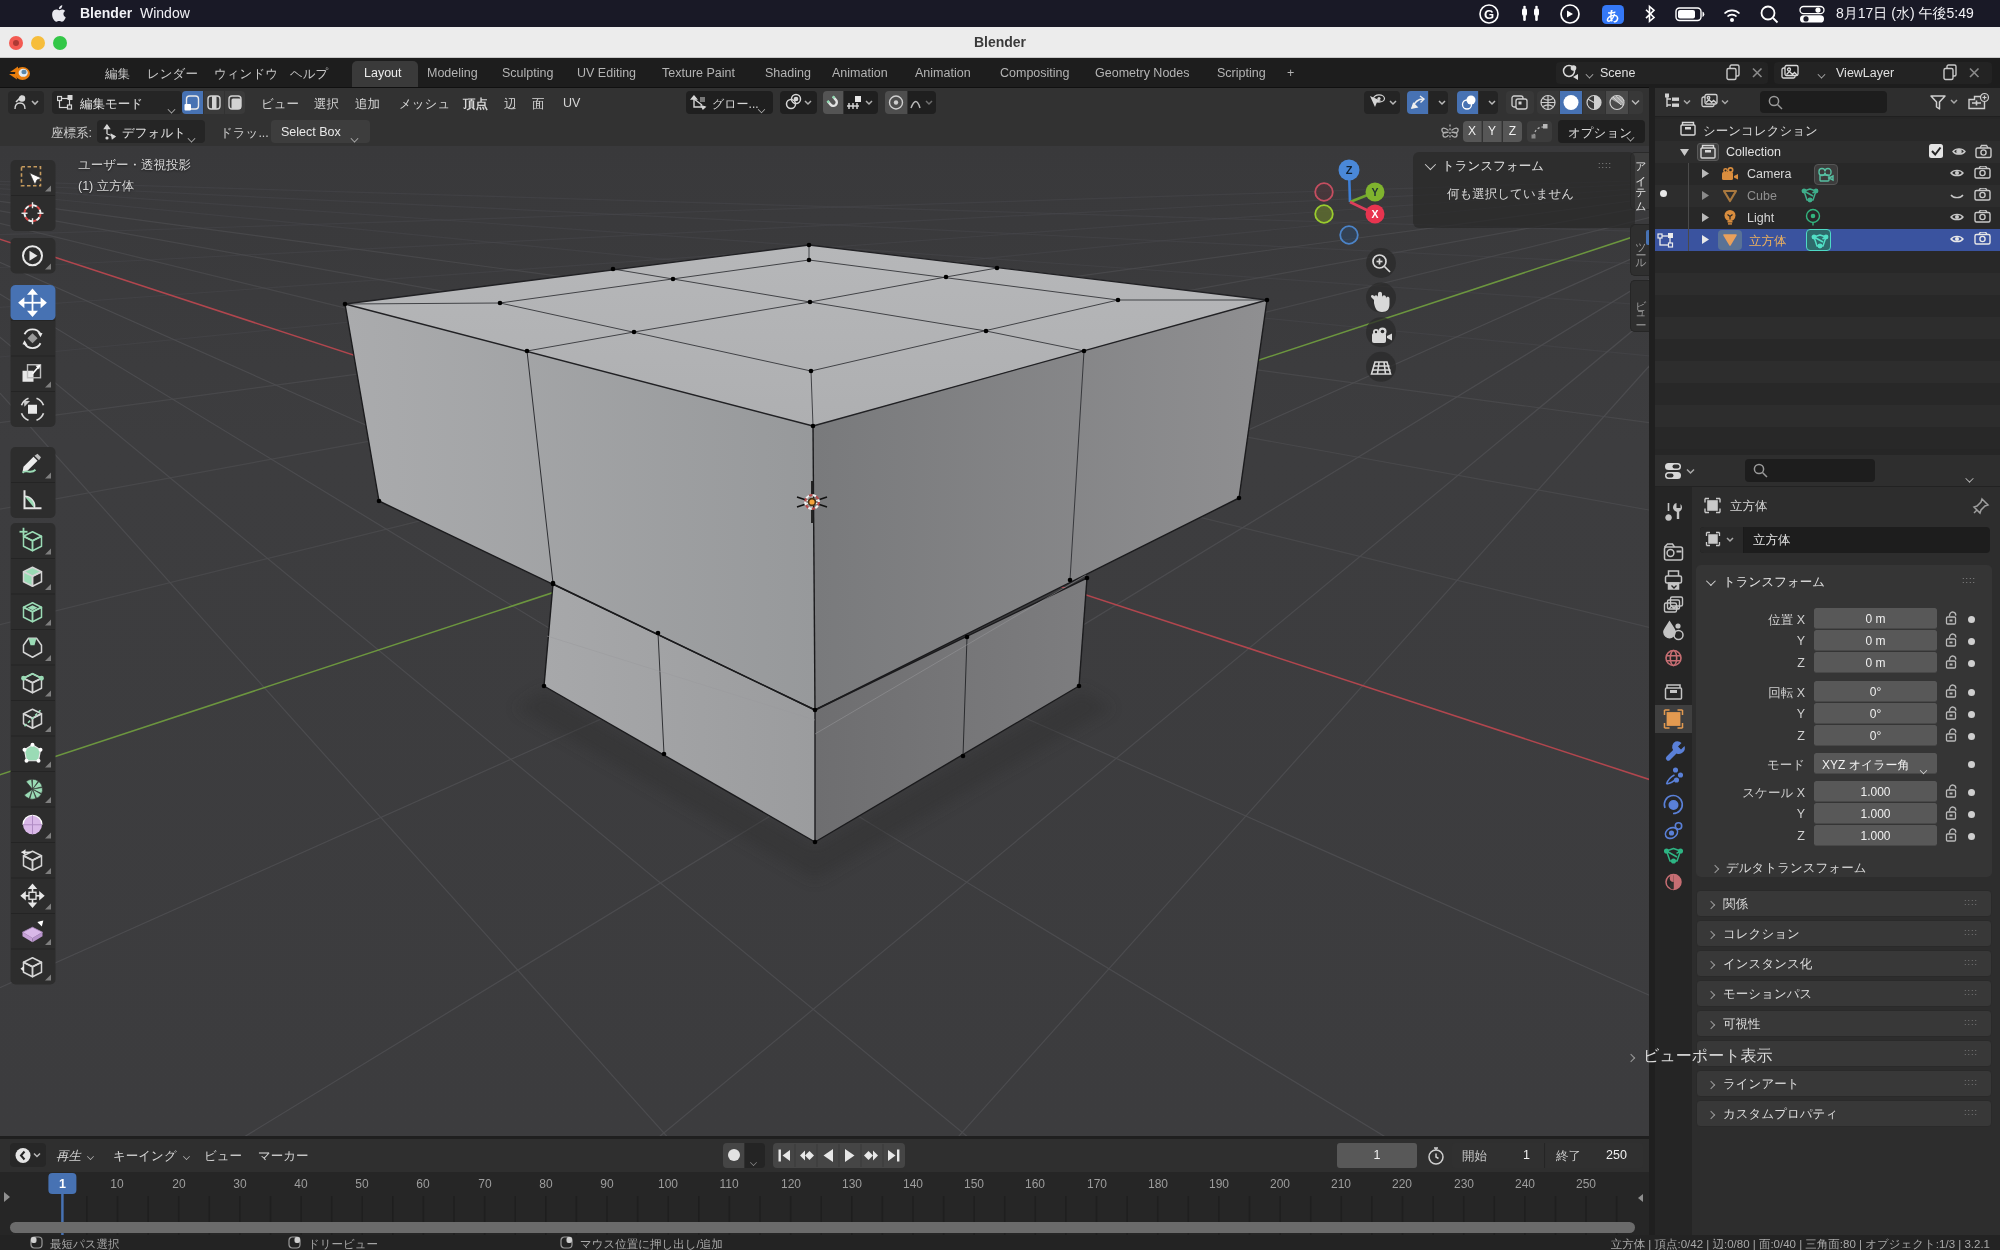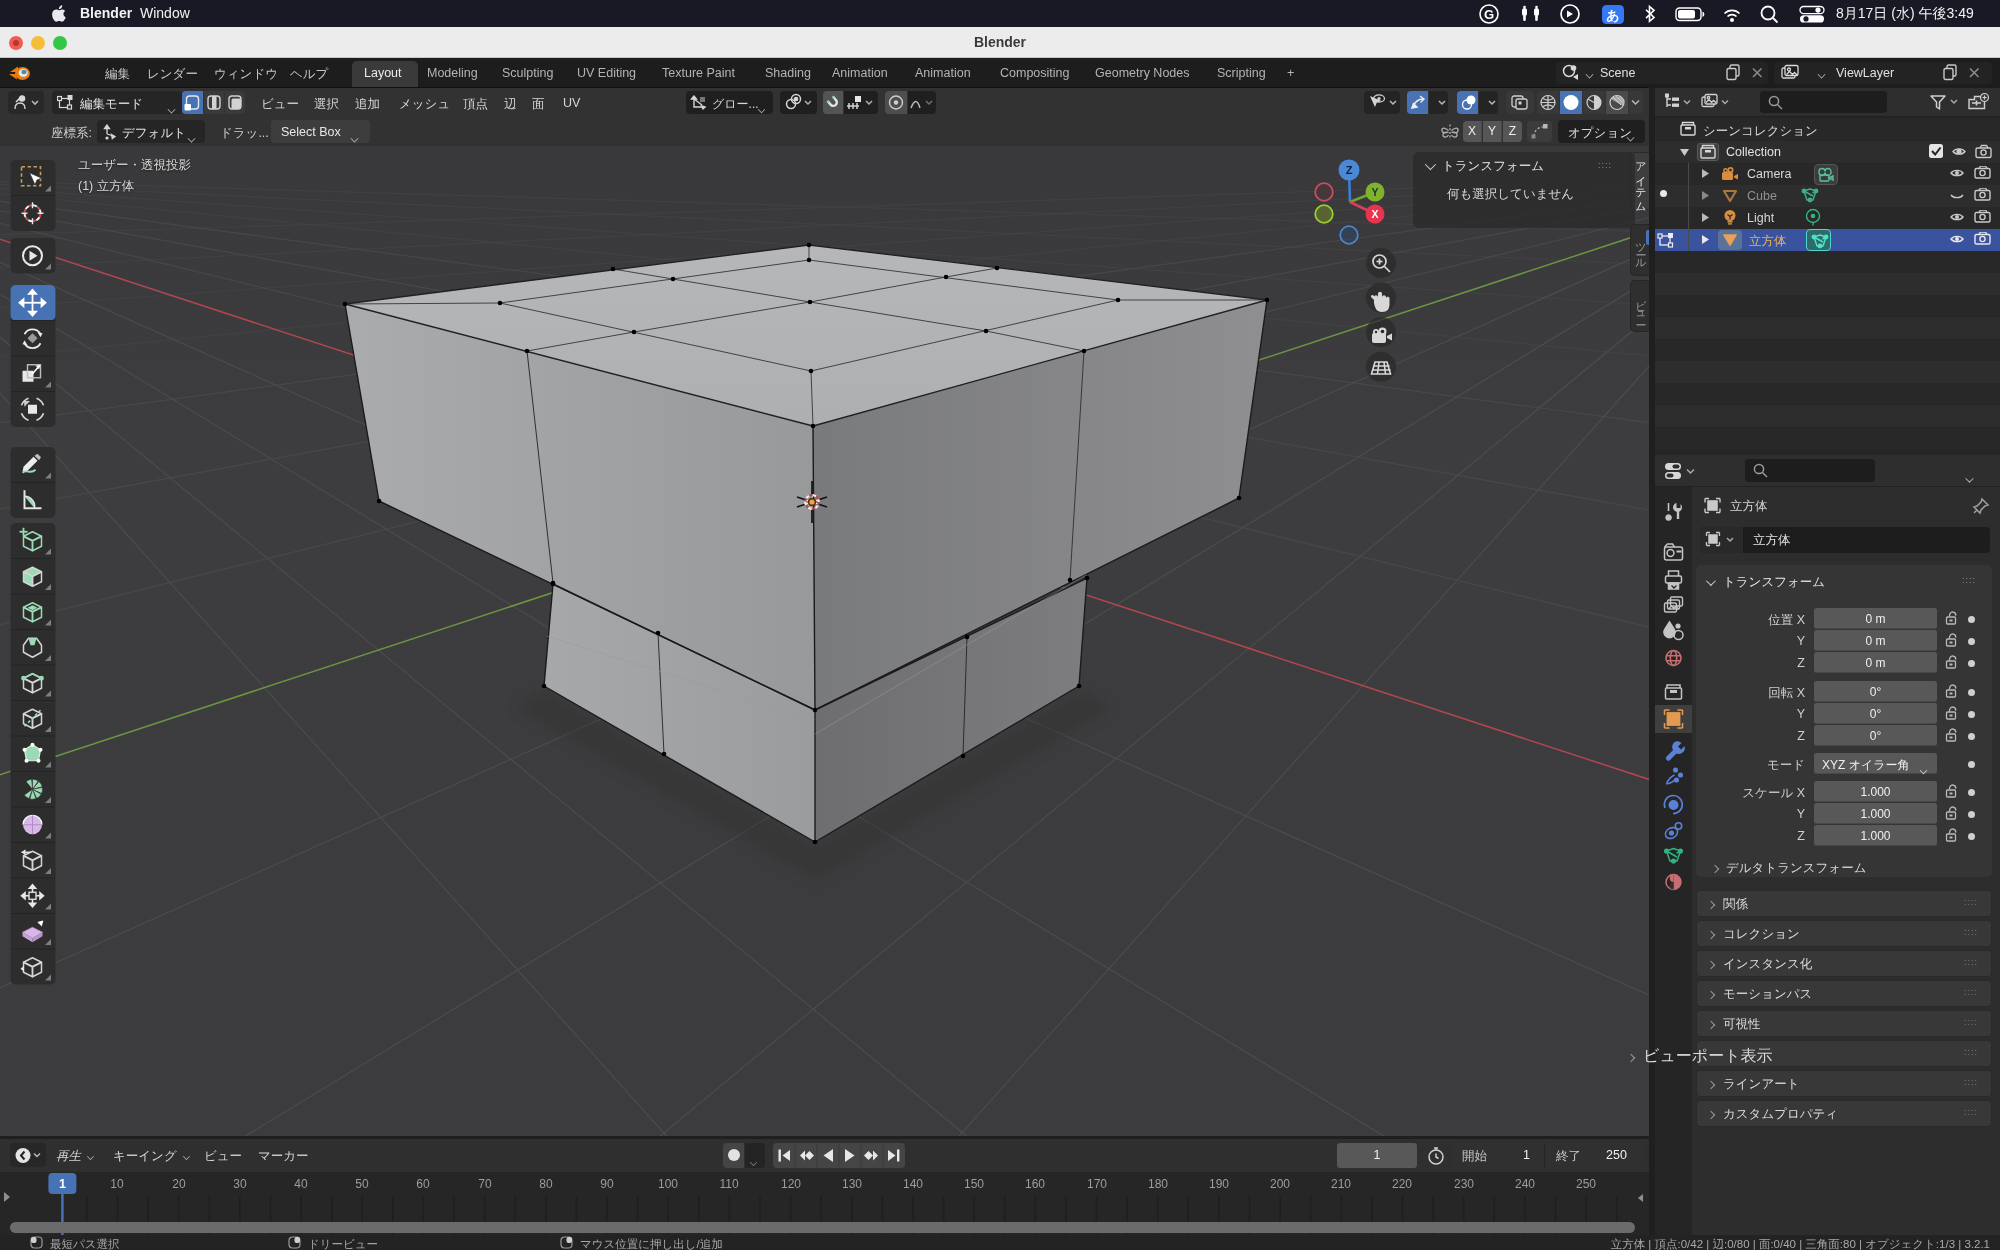--- a/index.html
+++ b/index.html
@@ -51,21 +51,21 @@
       <circle cx="290" cy="10" r="6.5"></circle>
       <path d="M295 15l4.5 4.5"></path>
     </g>
 <g>
       <rect x="322" y="3.5" width="24" height="7.2" rx="3.6" fill="none" stroke="#fff" stroke-width="1.3"></rect>
       <circle cx="340" cy="7.1" r="2.6" fill="#fff"></circle>
       <rect x="322" y="12.3" width="24" height="7.2" rx="3.6" fill="#fff"></rect>
       <circle cx="328" cy="15.9" r="2.6" fill="#191926"></circle>
     </g>
 </svg>
-<div class="abs" style="left:1836px;top:5px;color:#f2f2f6;font-size:14px;">8月17日 (水) 午後3:49</div>
+<div class="abs" style="left:1836px;top:5px;color:#f2f2f6;font-size:14px;">8月17日 (水) 午後5:49</div>
 <div class="abs" style="left:0;top:27px;width:2000px;height:31px;background:#ececec;border-bottom:1px solid #c9c9c9;"></div>
 <div class="abs" style="left:9px;top:36px;width:14px;height:14px;border-radius:50%;background:#f35a52;"></div>
 <div class="abs" style="left:31px;top:36px;width:14px;height:14px;border-radius:50%;background:#f6bd3b;"></div>
 <div class="abs" style="left:53px;top:36px;width:14px;height:14px;border-radius:50%;background:#33c748;"></div>
 <div class="abs" style="left:13px;top:40px;width:6px;height:6px;border-radius:50%;background:#ad3a34;"></div>
 <div class="abs" style="left:1000px;top:34px;transform:translateX(-50%);color:#3a3a3a;font-size:14px;font-weight:700;">Blender</div>
 <div class="abs" style="left:0;top:58px;width:2000px;height:30px;background:#1d1d1d;"></div>
 <svg class="abs" style="left:8px;top:63px" width="23" height="19" viewBox="0 0 23 19">
 <path d="M10 3.5L2 9h8z" fill="#e87d0d"></path>
     <path d="M1 11l8 5.5L8 11z" fill="#e87d0d"></path>
@@ -164,21 +164,21 @@
     <rect x="30" y="5" width="4.5" height="13" fill="#d2d2d2"></rect>
 <g fill="none" stroke="#d2d2d2" stroke-width="1.4">
       <rect x="47" y="5" width="12" height="13" rx="3"></rect>
     </g>
     <rect x="49.5" y="7.5" width="9.5" height="10.5" rx="1.5" fill="#d2d2d2"></rect>
 </svg>
 <div class="abs" style="left:261px;top:96px;color:#d6d6d6;font-size:12.5px;font-weight:400;white-space:nowrap;">ビュー</div>
 <div class="abs" style="left:314px;top:96px;color:#d6d6d6;font-size:12.5px;font-weight:400;white-space:nowrap;">選択</div>
 <div class="abs" style="left:355px;top:96px;color:#d6d6d6;font-size:12.5px;font-weight:400;white-space:nowrap;">追加</div>
 <div class="abs" style="left:399px;top:96px;color:#d6d6d6;font-size:12.5px;font-weight:400;white-space:nowrap;">メッシュ</div>
-<div class="abs" style="left:463px;top:96px;color:#d6d6d6;font-size:12.5px;font-weight:400;white-space:nowrap;">頂点</div>
+<div class="abs" style="left:463px;top:96px;color:#d6d6d6;font-size:12.5px;font-weight:700;white-space:nowrap;">頂点</div>
 <div class="abs" style="left:504px;top:96px;color:#d6d6d6;font-size:12.5px;font-weight:400;white-space:nowrap;">辺</div>
 <div class="abs" style="left:532px;top:96px;color:#d6d6d6;font-size:12.5px;font-weight:400;white-space:nowrap;">面</div>
 <div class="abs" style="left:563px;top:96px;color:#d6d6d6;font-size:12.5px;font-weight:400;white-space:nowrap;">UV</div>
 <div class="abs r4" style="left:686px;top:91px;width:87px;height:23px;background:#1f1f1f;"></div>
 <svg class="abs" style="left:689px;top:93px" width="20" height="19" viewBox="0 0 20 19">
 <g fill="none" stroke="#d5d5d5" stroke-width="1.4">
       <path d="M5 3v11h11"></path>
       <path d="M5 6l8 6"></path>
       <path d="M5 3l-2.5 3h5z" fill="#d5d5d5"></path>
       <path d="M16 14l-3.5-1 1.5 2.8z" fill="#d5d5d5"></path>

